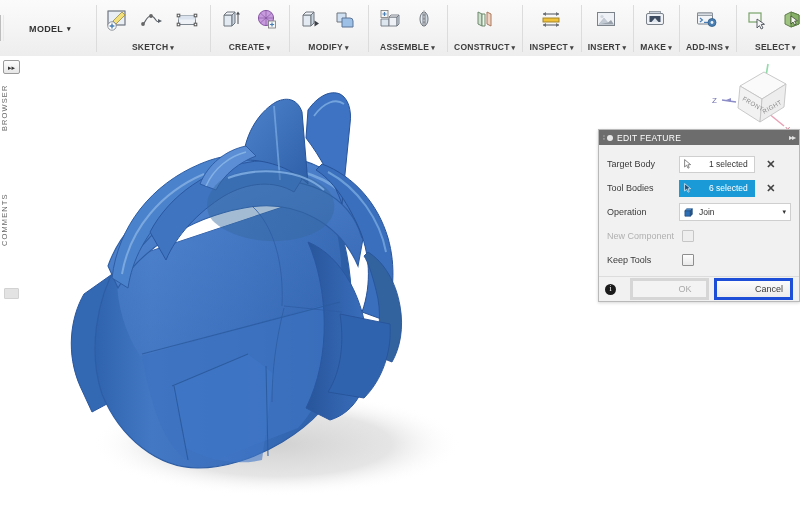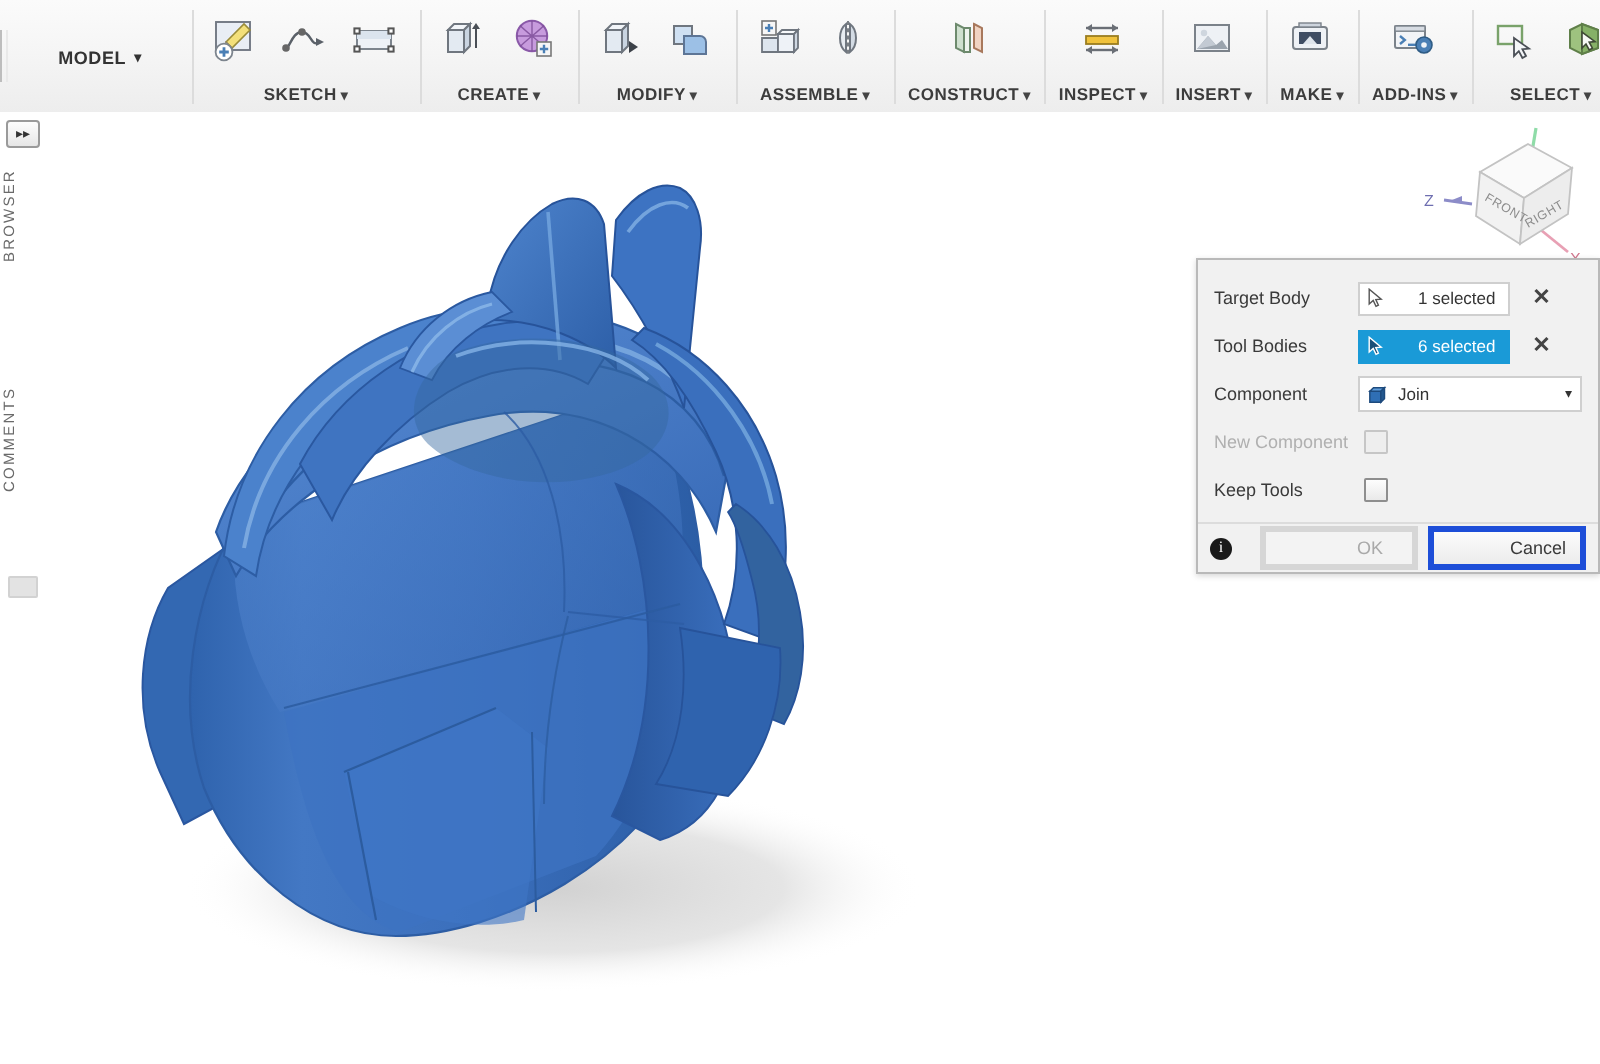--- a/index.html
+++ b/index.html
@@ -520,20 +520,26 @@
       <path d="M230 150 C252 170 262 208 260 250" fill="none" stroke="#2d5da4" stroke-width="1" opacity=".8"></path>
       <path d="M262 250 L320 256" fill="none" stroke="#2d5da4" stroke-width="1" opacity=".8"></path>
       <path d="M262 252 C254 284 250 314 250 346" fill="none" stroke="#2c5c9f" stroke-width="1" opacity=".75"></path>
       <path d="M120 298 L318 246" fill="none" stroke="#2c5ca0" stroke-width="1.1" opacity=".85"></path>
     </svg>
 
   </div>
 
   <div class="dialog">
 
+    <div class="dlg-head">
+      <span class="dots">⁞</span>
+      <span class="cdot"></span>
+      <span class="htitle">EDIT FEATURE</span>
+      <span class="expand">▸▸</span>
+    </div>
 
     <div class="dlg-body">
 
       <div class="row">
         <div class="rlabel">Target Body</div>
         <div class="sel">
           <svg width="8" height="10" viewBox="0 0 8 10">
             <path d="M0.6 0.6 L0.6 8 L2.6 6.2 L4 9.2 L5.2 8.6 L3.9 5.8 L6.6 5.6 Z" fill="#ffffff" stroke="#555" stroke-width=".7"></path>
           </svg>
           <span>1 selected</span>
@@ -546,21 +552,21 @@
         <div class="sel active">
           <svg width="8" height="10" viewBox="0 0 8 10">
             <path d="M0.6 0.6 L0.6 8 L2.6 6.2 L4 9.2 L5.2 8.6 L3.9 5.8 L6.6 5.6 Z" fill="#1a4f78" stroke="#ffffff" stroke-width=".7"></path>
           </svg>
           <span>6 selected</span>
         </div>
         <div class="xbtn">✕</div>
       </div>
 
       <div class="row">
-        <div class="rlabel">Component</div>
+        <div class="rlabel">Operation</div>
         <div class="dropdown">
           <svg width="11" height="11" viewBox="0 0 12 12">
             <path d="M1 4 h6 v6 h-6z" fill="#2f6fb5" stroke="#1d4a7d" stroke-width=".8"></path>
             <path d="M1 4 l2-2 h6 l-2 2z" fill="#5f9ddb" stroke="#1d4a7d" stroke-width=".8"></path>
             <path d="M7 4 l2-2 v6 l-2 2z" fill="#24588f" stroke="#1d4a7d" stroke-width=".8"></path>
           </svg>
           <span class="ddtext">Join</span>
           <span class="ddcar">▾</span>
         </div>
       </div>

